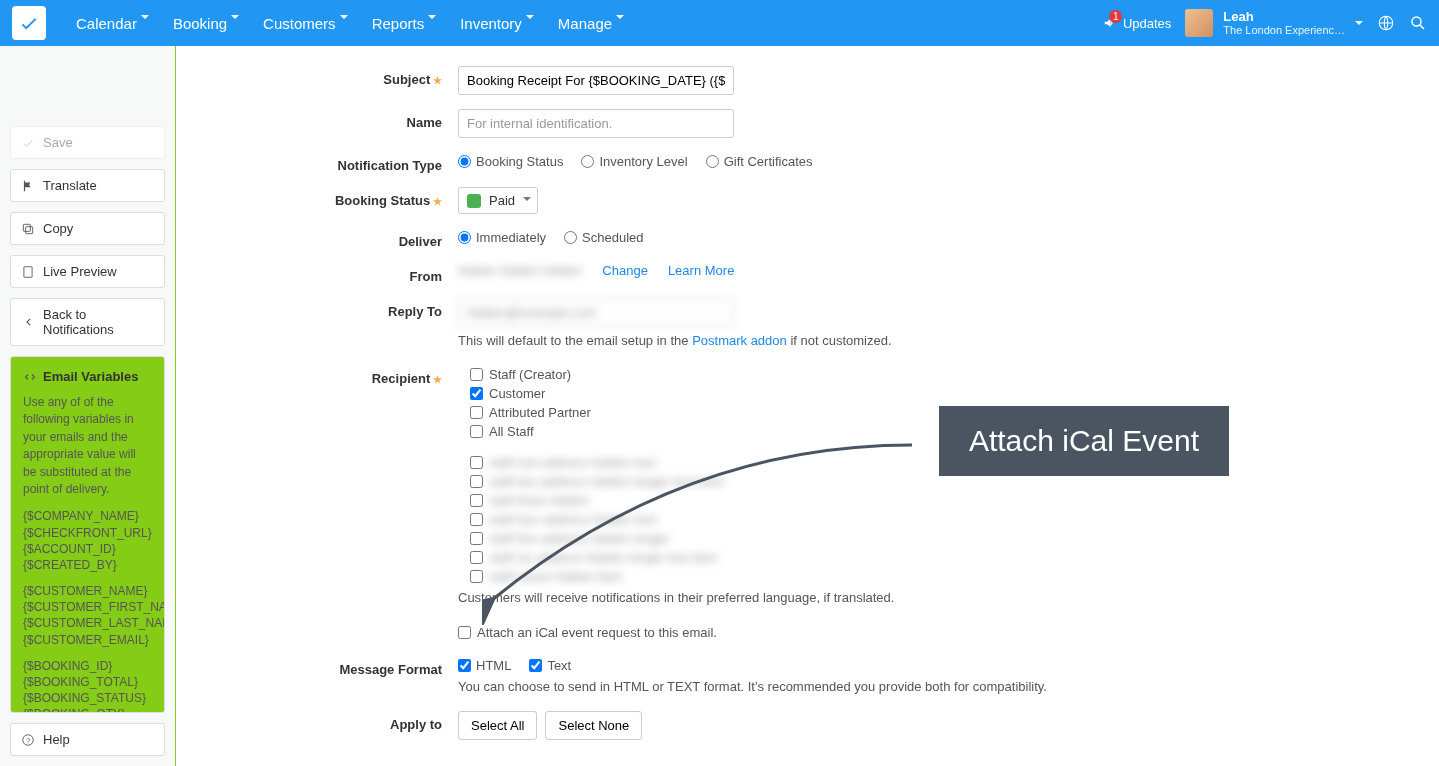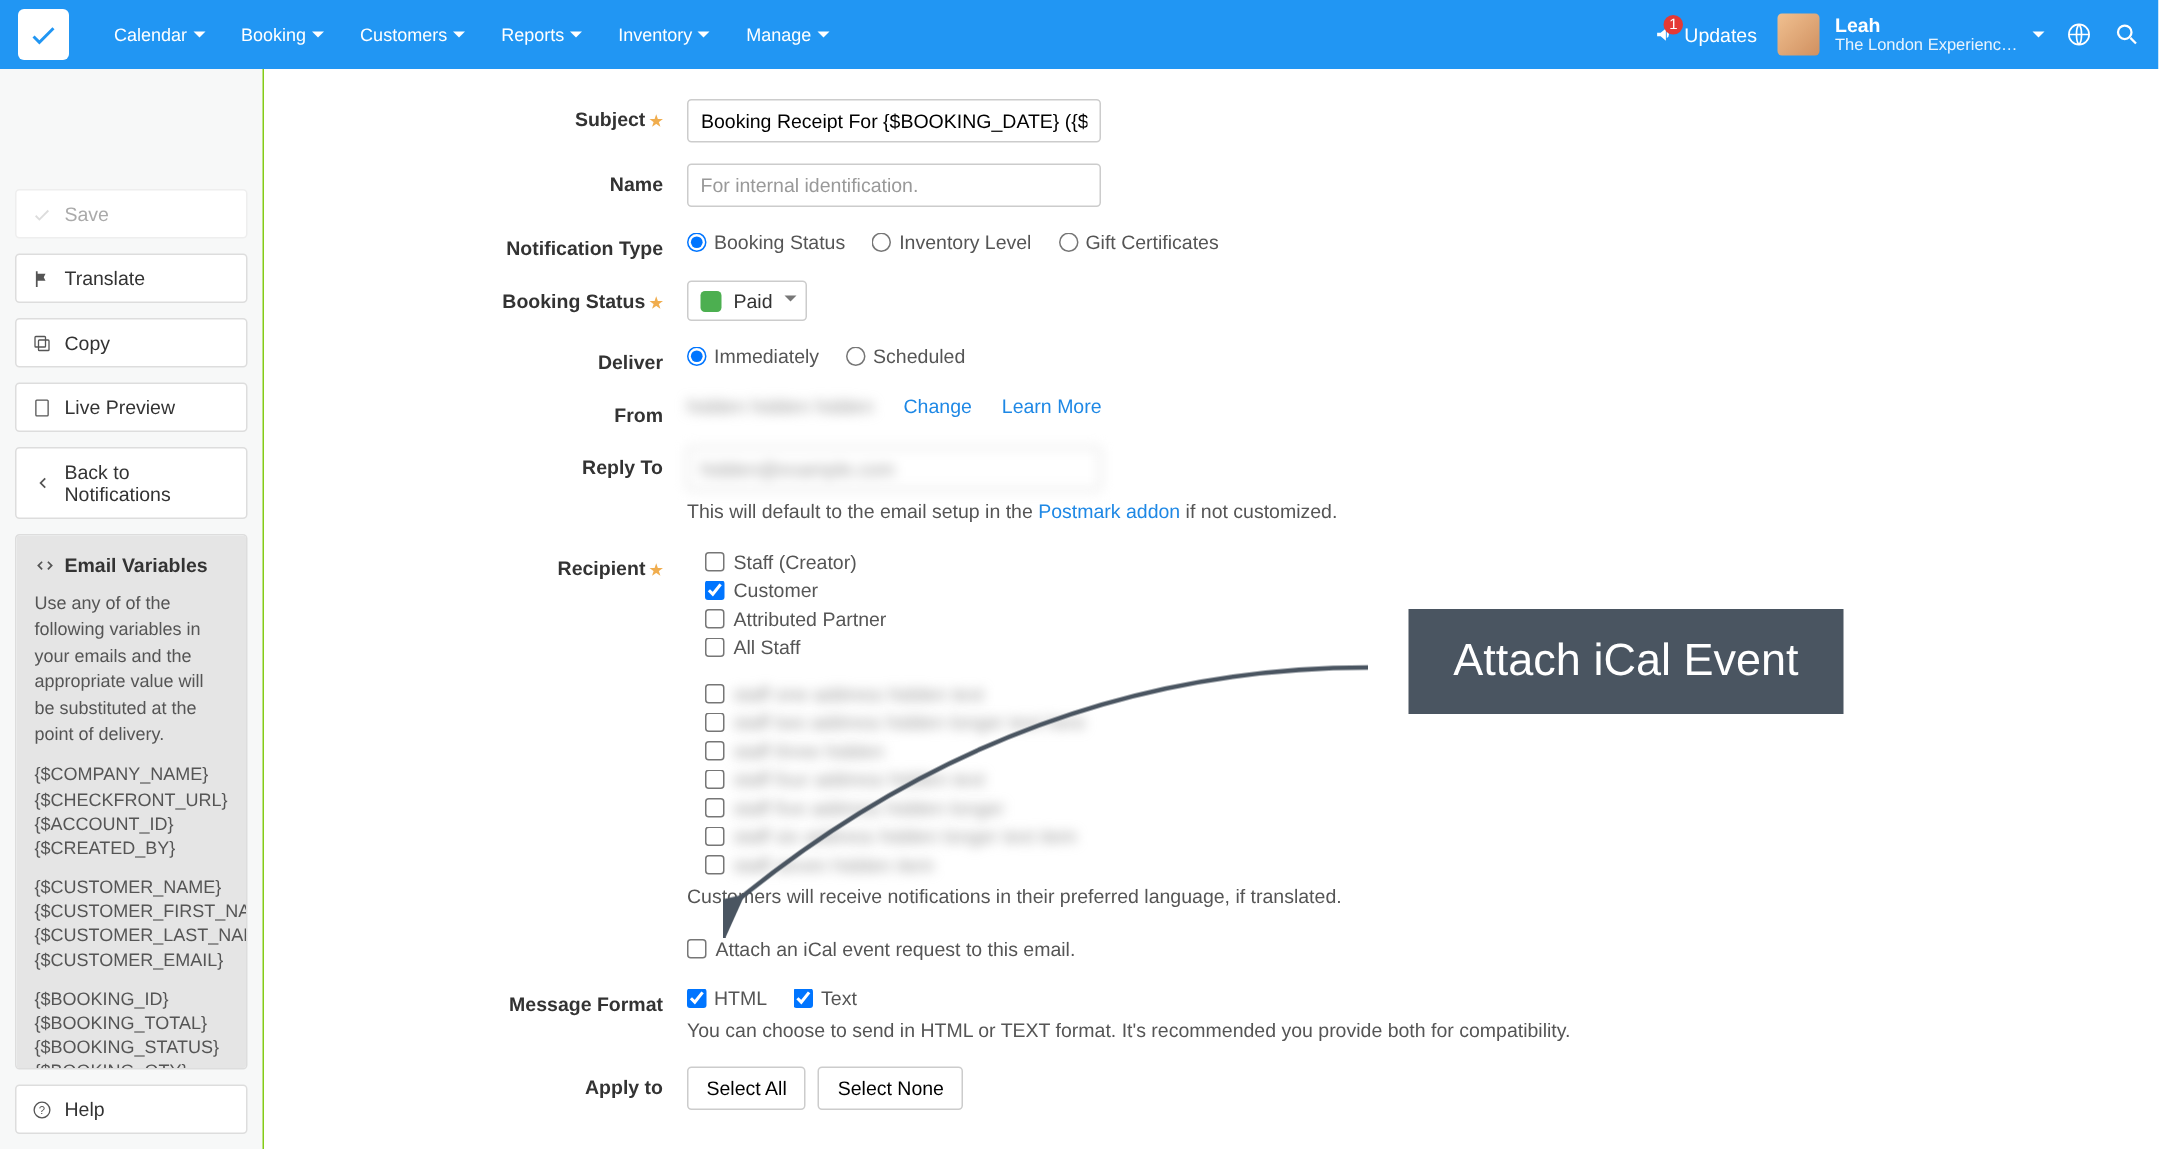--- a/index.html
+++ b/index.html
@@ -3,39 +3,39 @@
 <meta charset="utf-8">
 <style>
 * { box-sizing: border-box; margin: 0; padding: 0; }
 body { font-family: -apple-system, BlinkMacSystemFont, "Segoe UI", Helvetica, Arial, sans-serif; font-size: 13px; color: #333; background: #fff; width: 1439px; height: 766px; overflow: hidden; position: relative; }
 
 
 .header { background: #2196F3; height: 46px; display: flex; align-items: center; padding: 0 12px; color: #fff; }
 .logo { width: 34px; height: 34px; background: #fff; border-radius: 4px; display: flex; align-items: center; justify-content: center; margin-right: 20px; }
 .logo svg { width: 22px; height: 22px; }
 .nav { display: flex; gap: 4px; }
-.nav-item { padding: 6px 10px; color: #fff; font-size: 12px; cursor: pointer; display: flex; align-items: center; gap: 4px; }
+.nav-item { padding: 6px 10px; color: #fff; font-size: 15px; cursor: pointer; display: flex; gap: 4px; }
 .caret-down { width: 0; height: 0; border-left: 4px solid transparent; border-right: 4px solid transparent; border-top: 4px solid #fff; }
 .header-right { margin-left: auto; display: flex; align-items: center; gap: 14px; }
 .updates { display: flex; align-items: center; gap: 6px; cursor: pointer; position: relative; }
 .badge { position: absolute; top: -6px; left: 6px; background: #e53935; color: #fff; font-size: 10px; padding: 0 4px; border-radius: 7px; line-height: 13px; }
 .avatar { width: 28px; height: 28px; border-radius: 3px; background: linear-gradient(135deg,#f0c090,#d09060); }
 .user-block { display: flex; align-items: center; gap: 10px; cursor: pointer; }
 .user-text { display: flex; flex-direction: column; line-height: 1.2; }
 .user-name { font-weight: 600; font-size: 13px; }
 .user-company { font-size: 11px; opacity: 0.9; }
 .header-icon { width: 18px; height: 18px; cursor: pointer; display: flex; align-items: center; justify-content: center; }
 
 
 .page { display: flex; height: calc(766px - 46px); }
 .sidebar { width: 176px; background: #f7f8f8; border-right: 1px solid #84cc16; padding: 10px; display: flex; flex-direction: column; gap: 10px; position: relative; }
 .side-btn { background: #fff; border: 1px solid #ddd; border-radius: 3px; padding: 8px 10px; font-size: 13px; text-align: left; cursor: pointer; display: flex; align-items: center; gap: 8px; color: #333; }
 .side-btn.save { color: #aaa; border-color: #eee; }
 .side-btn.save svg { opacity: 0.4; }
-.side-card { background: #e5e5e5; border: 1px solid #ddd; border-radius: 3px; padding: 12px; font-size: 12px; color: #555; overflow-y: auto; flex: 1; }
+.side-card { background: #84cc16; border: 1px solid #ddd; border-radius: 3px; padding: 12px; font-size: 12px; color: #555; overflow-y: auto; flex: 1; }
 .side-card h4 { font-size: 13px; font-weight: 600; color: #333; margin-bottom: 10px; display: flex; align-items: center; gap: 6px; }
 .side-card p { line-height: 1.45; margin-bottom: 10px; }
 .var-group { margin-bottom: 10px; }
 .var-item { font-size: 12px; line-height: 1.35; color: #555; }
 .help-btn { margin-top: auto; }
 
 
 .main { flex: 1; padding: 20px 40px 40px 40px; overflow-y: auto; background: #fff; }
 .form-row { display: flex; align-items: flex-start; margin-bottom: 14px; }
 .form-label { width: 242px; min-width: 242px; text-align: right; padding-right: 16px; padding-top: 6px; font-size: 13px; font-weight: 600; color: #333; }

